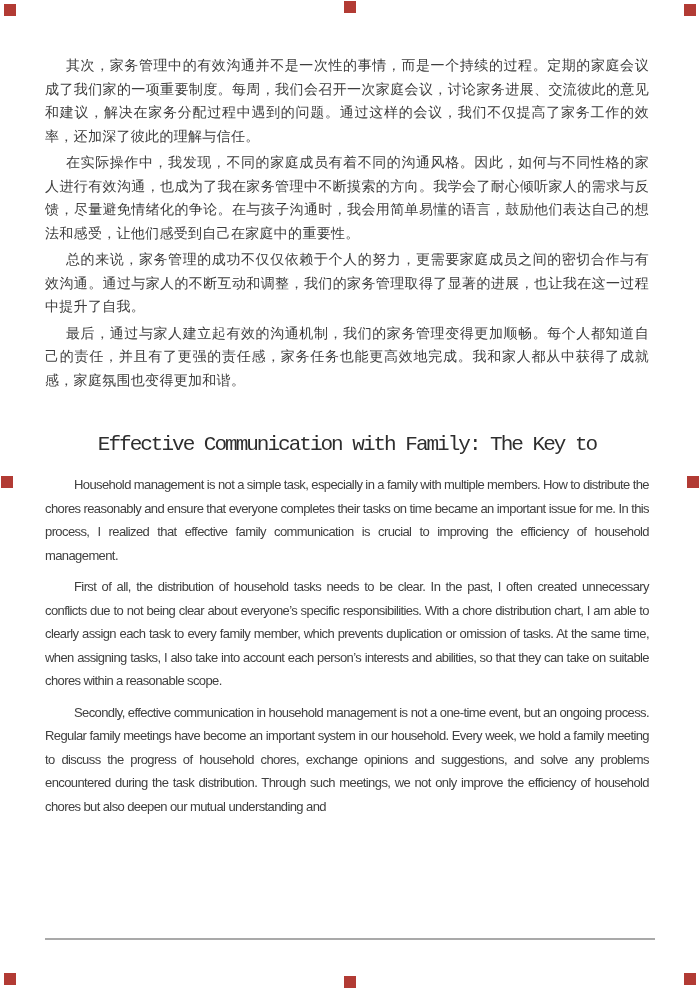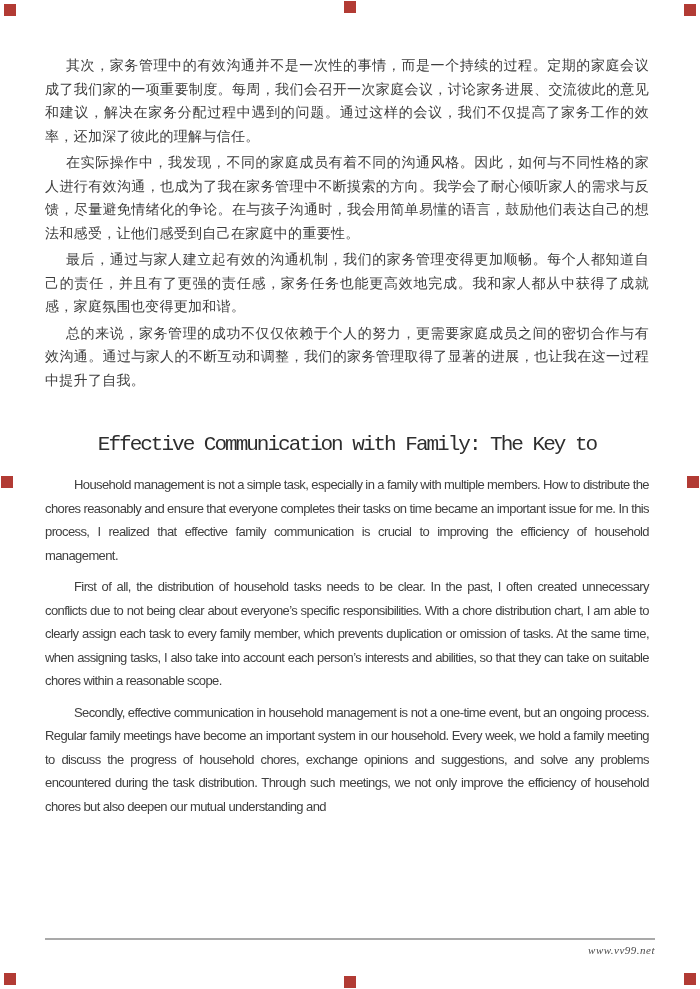--- a/index.html
+++ b/index.html
@@ -105,35 +105,34 @@
 </style>
 </head>
 <body>
 
 <div class="page">
 
 
   <div class="content">
     <p class="cn cn-first">其次，家务管理中的有效沟通并不是一次性的事情，而是一个持续的过程。定期的家庭会议成了我们家的一项重要制度。每周，我们会召开一次家庭会议，讨论家务进展、交流彼此的意见和建议，解决在家务分配过程中遇到的问题。通过这样的会议，我们不仅提高了家务工作的效率，还加深了彼此的理解与信任。</p>
     <p class="cn">在实际操作中，我发现，不同的家庭成员有着不同的沟通风格。因此，如何与不同性格的家人进行有效沟通，也成为了我在家务管理中不断摸索的方向。我学会了耐心倾听家人的需求与反馈，尽量避免情绪化的争论。在与孩子沟通时，我会用简单易懂的语言，鼓励他们表达自己的想法和感受，让他们感受到自己在家庭中的重要性。</p>
+    <p class="cn">总的来说，家务管理的成功不仅仅依赖于个人的努力，更需要家庭成员之间的密切合作与有效沟通。通过与家人的不断互动和调整，我们的家务管理取得了显著的进展，也让我在这一过程中提升了自我。</p>
     <p class="cn">最后，通过与家人建立起有效的沟通机制，我们的家务管理变得更加顺畅。每个人都知道自己的责任，并且有了更强的责任感，家务任务也能更高效地完成。我和家人都从中获得了成就感，家庭氛围也变得更加和谐。</p>
-    <p class="cn">总的来说，家务管理的成功不仅仅依赖于个人的努力，更需要家庭成员之间的密切合作与有效沟通。通过与家人的不断互动和调整，我们的家务管理取得了显著的进展，也让我在这一过程中提升了自我。</p>
 
     <h1 class="title">
       <span class="tline">Effective Communication with Family: The Key to</span>
     </h1>
 
     <p class="en en-first">Household management is not a simple task, especially in a family with multiple members. How to distribute the chores reasonably and ensure that everyone completes their tasks on time became an important issue for me. In this process, I realized that effective family communication is crucial to improving the efficiency of household management.</p>
     <p class="en">First of all, the distribution of household tasks needs to be clear. In the past, I often created unnecessary conflicts due to not being clear about everyone’s specific responsibilities. With a chore distribution chart, I am able to clearly assign each task to every family member, which prevents duplication or omission of tasks. At the same time, when assigning tasks, I also take into account each person’s interests and abilities, so that they can take on suitable chores within a reasonable scope.</p>
     <p class="en">Secondly, effective communication in household management is not a one-time event, but an ongoing process. Regular family meetings have become an important system in our household. Every week, we hold a family meeting to discuss the progress of household chores, exchange opinions and suggestions, and solve any problems encountered during the task distribution. Through such meetings, we not only improve the efficiency of household chores but also deepen our mutual understanding and</p>
   </div>
 
   <div class="footer">
     <div class="footer-rule"></div>
-    <div class="footer-url">www.vv99.net</div>
   </div>
 
   <div class="handle h-tl" style="background: rgb(178, 59, 52);"></div>
   <div class="handle h-tc" style="background: rgb(178, 59, 52);"></div>
   <div class="handle h-tr" style="background: rgb(178, 59, 52);"></div>
   <div class="handle h-ml" style="background: rgb(178, 59, 52);"></div>
   <div class="handle h-mr" style="background: rgb(178, 59, 52);"></div>
   <div class="handle h-bl" style="background: rgb(178, 59, 52);"></div>
   <div class="handle h-bc" style="background: rgb(178, 59, 52);"></div>
   <div class="handle h-br" style="background: rgb(178, 59, 52);"></div>

